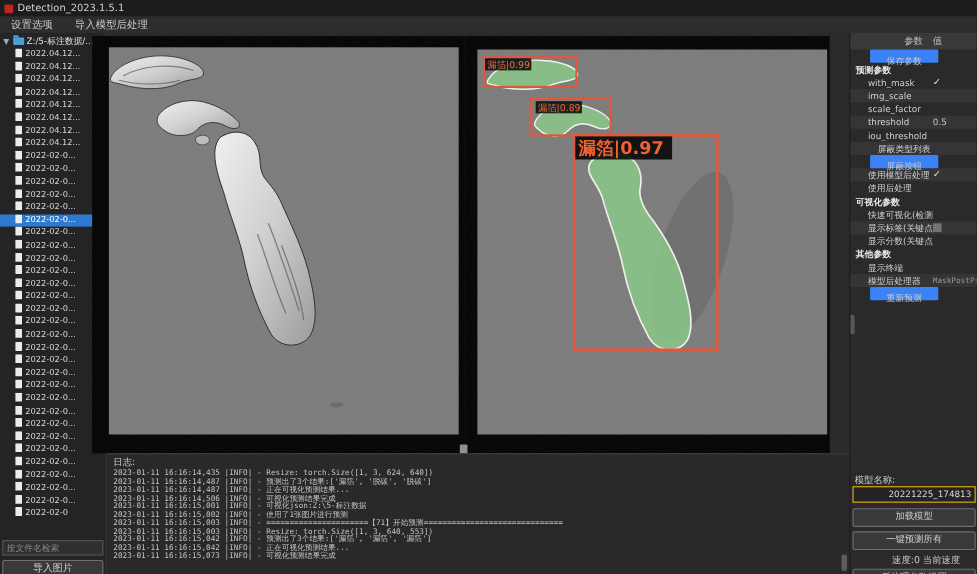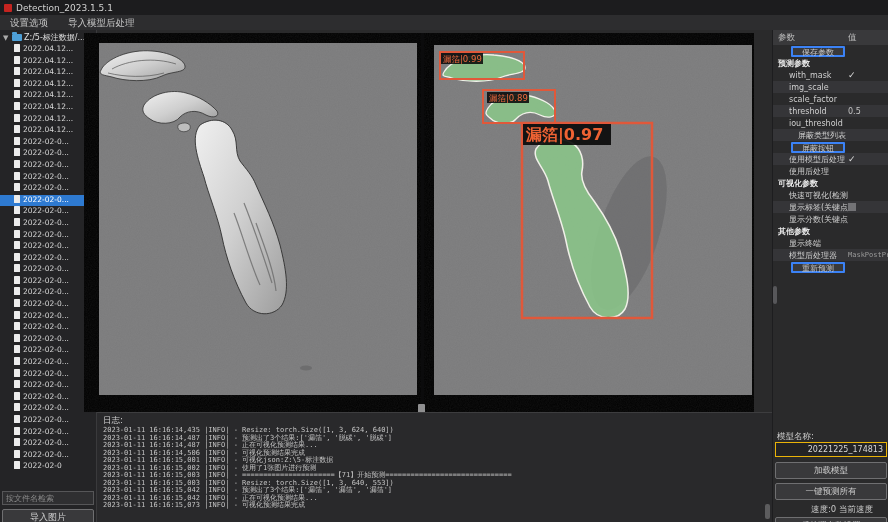--- a/index.html
+++ b/index.html
@@ -38,33 +38,33 @@
   .logarea { position:absolute; left:97px; top:412px; width:675px; height:120px; background:#29292b; border-top:1px solid #3d3d3f; padding:2px 0 0 6px; overflow:hidden; }
   .logtitle { font-size:8.5px; color:#cfcfcf; height:11px; }
   .loglines { margin-top:1px; }
   .loglines div { height:7.5px; line-height:7.5px; font-size:7px; font-family:"DejaVu Sans Mono",monospace; color:#c4c4c4; white-space:pre; }
   .logscroll { position:absolute; right:2px; top:14px; width:5px; height:94px; }
   .logscroll .thumb { position:absolute; left:0; bottom:2px; width:5px; height:15px; background:#5c5c5e; border-radius:2px; }
 
   
   .rightpanel { position:absolute; left:772px; top:30px; width:116px; height:492px; background:#2a2a2b; border-left:1px solid #1d1d1f; overflow:hidden; }
   .pheader { display:flex; height:15px; background:#39393b; align-items:center; font-size:8.5px; color:#bfbfbf; }
-  .pheader .h1 { flex:1; padding-left:5px; }
+  .pheader .h1 { flex:1; padding-left:5px;margin-left:44px; }
   .pheader .h2 { width:40px; }
   .prow { display:flex; align-items:center; height:12px; font-size:8px; color:#cfcfcf; }
   .prow.striped { background:#353538; }
   .prow .plabel { flex:1; padding-left:16px; white-space:nowrap; overflow:hidden; }
   .prow.flat .plabel { padding-left:5px;margin-left:20px; }
   .prow.psection { font-weight:bold; color:#e8e8e8; padding-left:5px;text-align:right; }
   .prow .pvalue { width:40px; white-space:nowrap; overflow:hidden; color:#c4c4c4; }
   .prow .pvalue.mono { font-family:"DejaVu Sans Mono",monospace; font-size:7px; color:#9a9a9a; }
   .prow .pvalue.check { color:#dedede; font-size:9px; }
   .cbx { display:inline-block; width:8px; height:8px; background:#737376; margin-top:1px; }
   .pbtnrow { padding-left:18px; }
-  .pbtn { display:inline-block; border:2px solid #3b82f6; background:#39393b; border-radius:1px; font-size:8px; color:#c8c8c8; padding:0 9px; height:11px; line-height:10px; }
+  .pbtn { display:inline-block; border:6px solid #3b82f6; background:#39393b; border-radius:1px; font-size:8px; color:#c8c8c8; padding:0 9px; height:11px; line-height:10px; }
   .pscroll-thumb { position:absolute; left:0px; top:256px; width:4px; height:18px; background:#57575a; border-radius:2px; }
 
   .model-label { position:absolute; left:4px; top:401px; font-size:8.5px; color:#cccccc; }
   .model-value { position:absolute; left:2px; top:412px; width:112px; height:15px; background:#232325; border:1px solid #eab308; font-size:8px; color:#d8d8d8; text-align:right; padding:2px 3px 0 0; white-space:nowrap; overflow:hidden; }
   .rbtn { position:absolute; left:2px; width:112px; height:17px; background:#39393b; border:1px solid #6f6f71; border-radius:2px; font-size:8.5px; color:#cfcfcf; text-align:center; line-height:15px; white-space:nowrap; overflow:hidden; }
   .load-btn { top:432px; }
   .predict-btn { top:453px; }
   .speed-text { position:absolute; left:0; top:474px; width:116px; height:12px; font-size:8.5px; color:#c8c8c8; padding-left:38px; white-space:nowrap; overflow:hidden; }
   .bottom-btn { top:487px; }
 </style>

